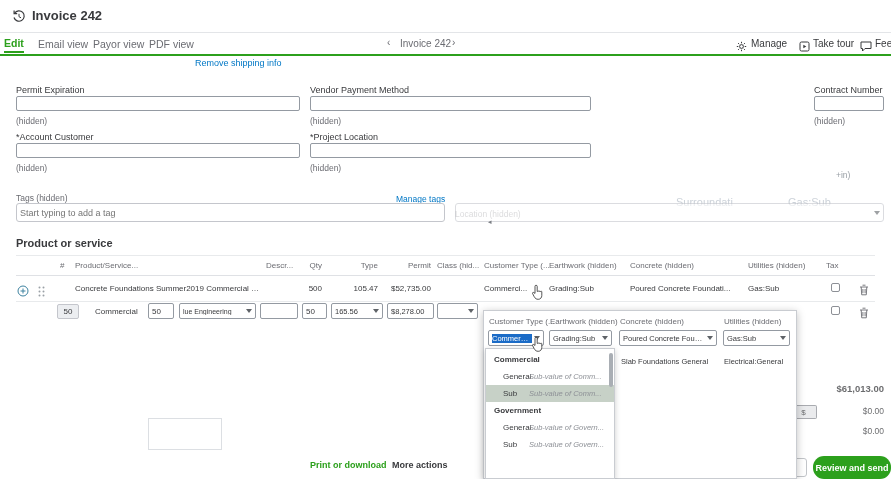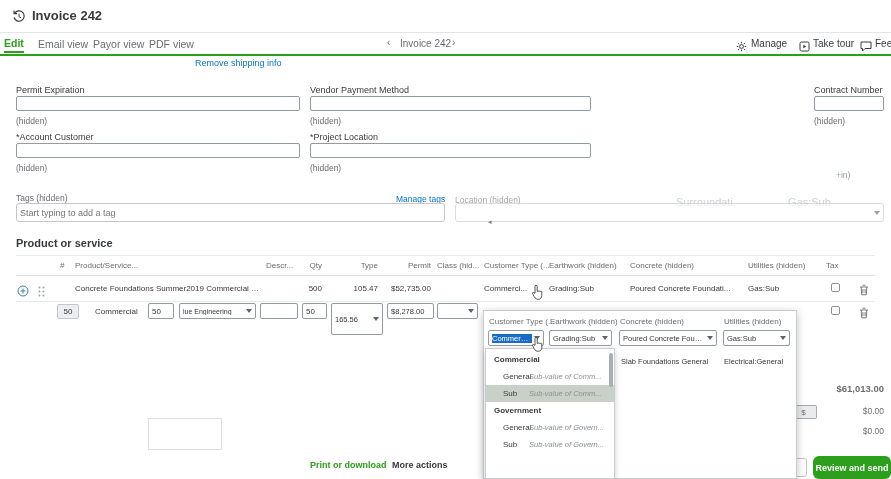--- a/index.html
+++ b/index.html
@@ -40,21 +40,21 @@
   .lrow.selected{background:#c7d1c7}
   .lgroup{font-size:8px;color:#393a3d;font-weight:bold;padding-left:8px}
   .lopt-label{position:absolute;left:17px;top:0;font-size:8px;color:#393a3d}
   .lopt-desc{position:absolute;left:43px;top:0;font-size:7.5px;color:#8d9096;font-style:italic;white-space:nowrap}
   .hl{background:#1a6bc7;color:#fff}
   .toggle{position:absolute;display:flex}
   .tbtn{border:1px solid #8d9096;background:#fff;font-size:8px;color:#393a3d;
         display:flex;align-items:center;justify-content:center}
   .tbtn.alt{background:#e3e5e8}
   .greenbtn{position:absolute;background:#2ca01c;color:#fff;font-size:9px;font-weight:bold;
-            display:flex;align-items:center;justify-content:center;border-radius:6px;cursor:pointer}
+            display:flex;align-items:center;justify-content:center;border-radius:11px;cursor:pointer}
   .lightbtn{position:absolute;background:#fff;border:1px solid #b8bbc0;border-radius:3px;
             display:flex;align-items:center;justify-content:center;cursor:pointer}
   .ghostrect{position:absolute;border:1px solid #dcdfe3;background:transparent}
   .cursor{position:absolute;z-index:30;pointer-events:none}
   .actlbl{font-size:10px;color:#393a3d;white-space:nowrap}
 </style>
 </head>
 <body>
 
 <div class="app">
@@ -128,21 +128,21 @@
   <span class="abs hint" style="left:310px;top:163px">(hidden)</span>
 
   <span class="abs hint" style="left:836px;top:170px;color:#9aa0a6">+in)</span>
   <span class="abs ghost" style="left:676px;top:196px">Surroundati</span>
   <span class="abs ghost" style="left:788px;top:196px">Gas:Sub</span>
 
   <span class="abs hint" style="left:16px;top:193px">Tags (hidden)</span>
   <span class="abs link" style="left:396px;top:194px;font-size:8.5px">Manage tags</span>
   <input class="inp" style="left: 16px; top: 203px; width: 429px; height: 19px; font-size: 9px; border-color: rgb(196, 198, 204); border-radius: 3px;" placeholder="Start typing to add a tag">
 
-  <span class="abs hint" style="left:455px;top:195px;opacity:.6">Location (hidden)</span>
+  <span class="abs hint" style="left:455px;top:209px;opacity:.6">Location (hidden)</span>
   <div class="sel" style="left:455px;top:203px;width:429px;height:19px;opacity:.6;border-color:#c4c6cc;border-radius:3px">
     <span class="sel-txt"></span>
     <span class="chev"></span>
   </div>
   <span class="abs" style="left:488px;top:218px;font-size:7px;color:#7a7e83">◂</span>
 
   <span class="abs" style="left:16px;top:237px;font-size:11px;font-weight:bold">Product or service</span>
 
   <div class="hline" style="left:16px;top:255px;width:859px;background:#e8eaec"></div>
   <span class="abs hdrtxt" style="left:60px;top:261px">#</span>
@@ -198,21 +198,21 @@
   <div>
     <span class="badge" style="left:57px;top:304px;width:22px;height:15px">50</span>
     <span class="abs celltxt" style="left:95px;top:307px">Commercial</span>
     <input class="inp" style="left: 148px; top: 303px; width: 26px; height: 16px;" value="50">
     <div class="sel" style="left:179px;top:303px;width:77px;height:16px">
       <span class="sel-txt" style="font-size:7px">lue Engineering</span>
       <span class="chev"></span>
     </div>
     <input class="inp" style="left: 260px; top: 303px; width: 38px; height: 16px;">
     <input class="inp" style="left: 302px; top: 303px; width: 25px; height: 16px;" value="50">
-    <div class="sel" style="left:331px;top:303px;width:52px;height:32px">
+    <div class="sel" style="left:331px;top:303px;width:52px;height:16px">
       <span class="sel-txt">165.56</span>
       <span class="chev"></span>
     </div>
     <input class="inp" style="left: 387px; top: 303px; width: 47px; height: 16px; font-size: 7.5px;" value="$8,278.00">
     <div class="sel" style="left:437px;top:303px;width:41px;height:16px">
       <span class="sel-txt"></span>
       <span class="chev"></span>
     </div>
     <span class="cb" style="left:831px;top:306px"></span>
     <span class="abs" style="left:859px;top:305px">

